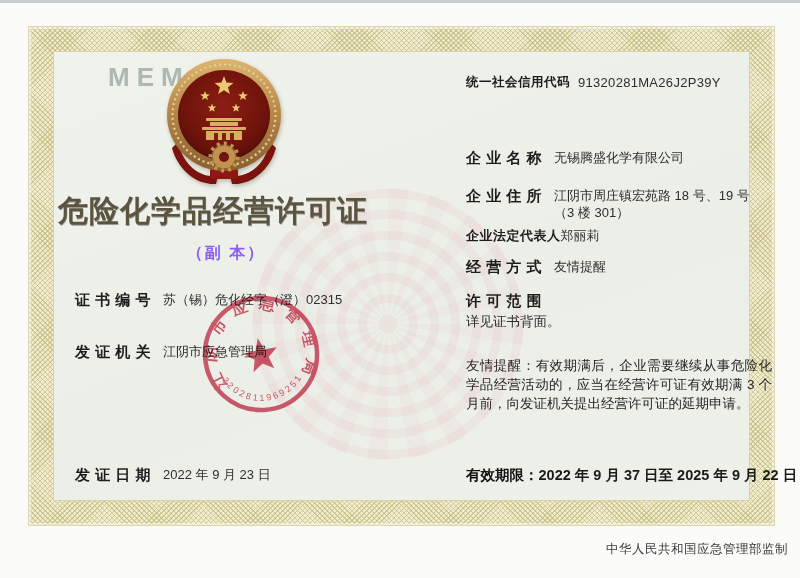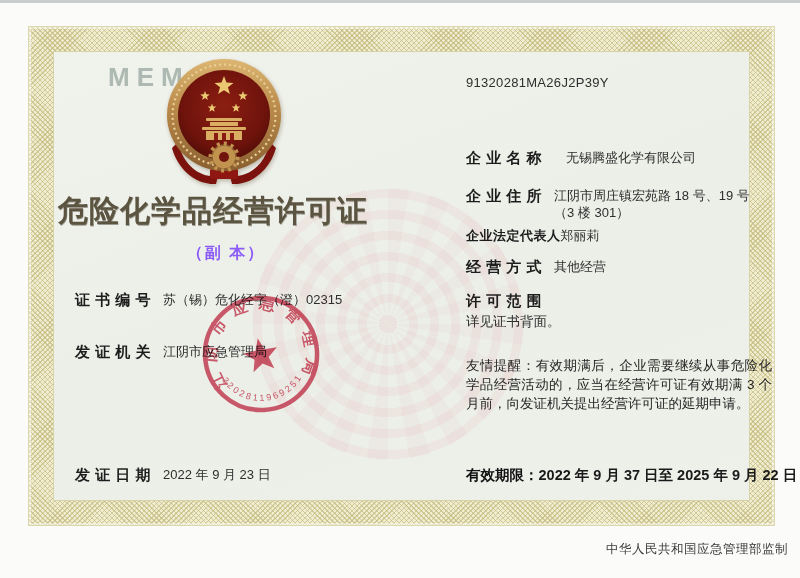--- a/index.html
+++ b/index.html
@@ -142,37 +142,38 @@
 <div class="lrow" style="left:75px;top:343px;">
   <span class="flabel">发 证 机 关</span>
   <span class="fvalue">江阴市应急管理局</span>
 </div>
 <div class="lrow" style="left:75px;top:466px;">
   <span class="flabel">发 证 日 期</span>
   <span class="fvalue">2022 年 9 月 23 日</span>
 </div>
 
 <div class="lrow" style="left:466px;top:73px;">
+  <span class="flabel small" style="flex-basis:112px;">统一社会信用代码</span>
   <span class="fvalue code">91320281MA26J2P39Y</span>
 </div>
-<div class="lrow" style="left:466px;top:149px;gap:12px;">
+<div class="lrow" style="left:466px;top:149px;">
   <span class="flabel">企 业 名 称</span>
   <span class="fvalue">无锡腾盛化学有限公司</span>
 </div>
 <div class="lrow" style="left:466px;top:187px;">
   <span class="flabel">企 业 住 所</span>
   <span class="fvalue addr">江阴市周庄镇宏苑路 18 号、19 号（3 楼 301）</span>
 </div>
 <div class="lrow" style="left:466px;top:227px;">
   <span class="flabel small" style="font-size:13px;padding-top:0;text-align:right;">企业法定代表人</span>
   <span class="fvalue">郑丽莉</span>
 </div>
 <div class="lrow" style="left:466px;top:258px;">
   <span class="flabel">经 营 方 式</span>
-  <span class="fvalue">其他经营</span>
+  <span class="fvalue">友情提醒</span>
 </div>
 <div class="lrow" style="left:466px;top:292px;">
   <span class="flabel">许 可 范 围</span>
 </div>
 <div class="scope-note">详见证书背面。</div>
 
 <div class="reminder">友情提醒：有效期满后，企业需要继续从事危险化学品经营活动的，应当在经营许可证有效期满 3 个月前，向发证机关提出经营许可证的延期申请。</div>
 
 <div class="valid-row">
   <span class="vlabel">有效期限：</span><span class="vvalue">2022 年 9 月 37 日至 2025 年 9 月 22 日</span>

